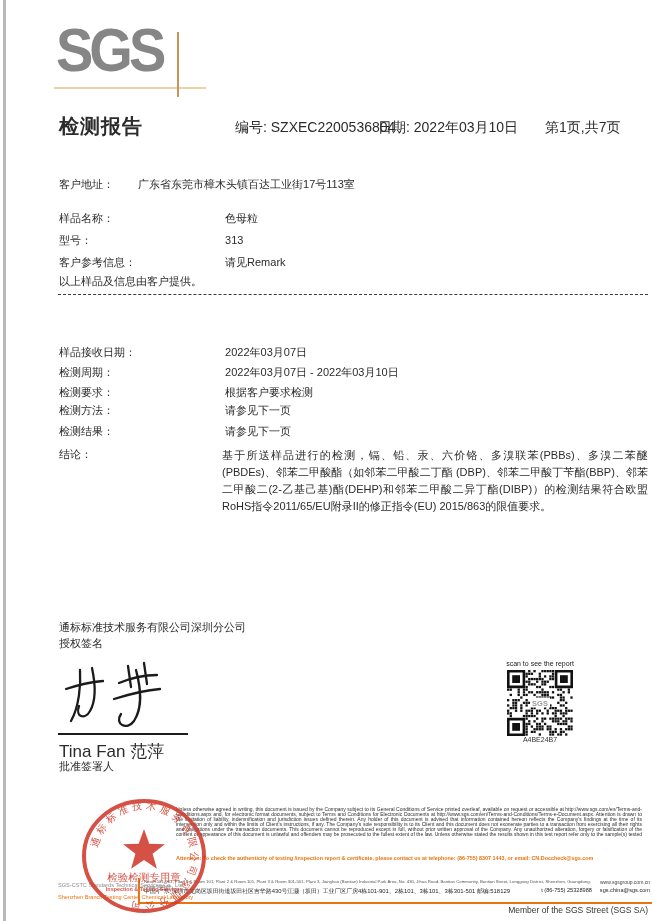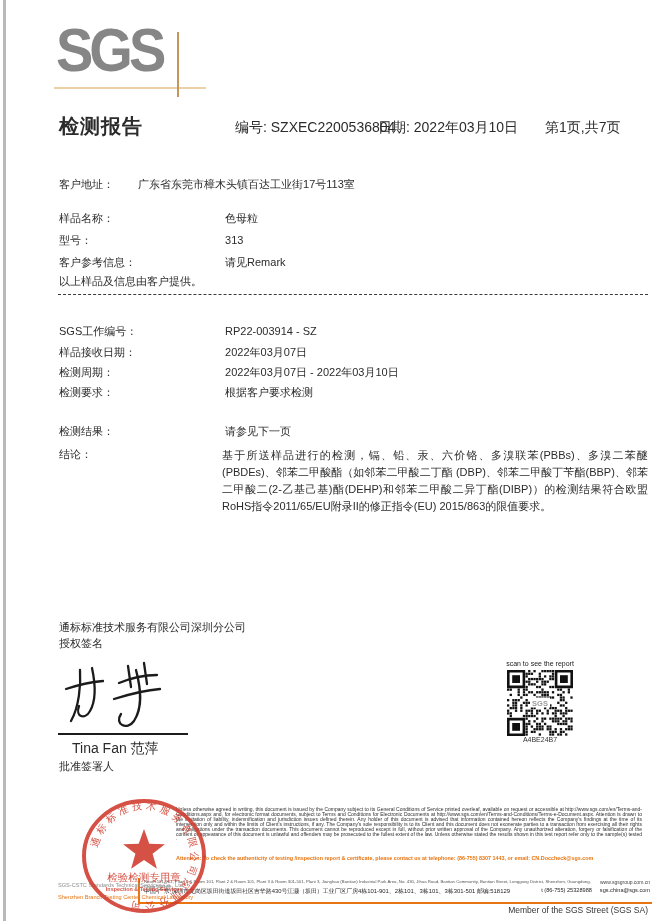--- a/index.html
+++ b/index.html
@@ -25,21 +25,21 @@
   .w76{width:76px;} .w163{width:163px;}
   .note{position:absolute;left:59px;font-size:11px;}
   .dashed{position:absolute;left:58px;top:294px;width:590px;border-top:1.5px dashed #3a3a3a;}
   .concl-lbl{position:absolute;left:59px;top:447px;font-size:11px;}
   .concl{position:absolute;left:222px;top:447px;width:426px;font-size:11px;line-height:17px;text-align:justify;}
   
   .sig-company{position:absolute;left:59px;top:620px;font-size:11px;}
   .sig-auth{position:absolute;left:59px;top:636px;font-size:11px;}
   .sig-svg{position:absolute;left:62px;top:658px;}
   .sig-line{position:absolute;left:58px;top:733px;width:130px;height:2px;background:#1c1c1c;}
-  .sig-name{position:absolute;left:72px;top:740px;font-size:14px;}
+  .sig-name{position:absolute;left:59px;top:740px;font-size:17px;}
   .sig-role{position:absolute;left:59px;top:759px;font-size:11px;}
   
   .qr-caption{position:absolute;left:498px;top:660px;width:84px;text-align:center;font-size:7px;color:#222;}
   .qr-box{position:absolute;left:506px;top:670px;}
   .qr-code-text{position:absolute;left:498px;top:736px;width:84px;text-align:center;font-size:7px;color:#333;}
   
   .legal{position:absolute;left:176px;top:807px;width:466px;font-size:5px;line-height:4.9px;
          text-align:justify;color:#2e2e2e;}
   .attention{position:absolute;left:176px;top:855px;width:466px;font-size:5.4px;line-height:6px;
          font-weight:bold;color:#e87511;}
@@ -87,35 +87,35 @@
     <span>313</span>
   </div>
   <div class="row" style="top:255px">
     <span class="lbl w163">客户参考信息：</span>
     <span>请见Remark</span>
   </div>
   <div class="note" style="top:274px">以上样品及信息由客户提供。</div>
 
   <div class="dashed"></div>
 
-  <div class="row" style="top:324px">
-    <span class="lbl w163">SGS工作编号：</span>
-    <span>RP22-003914 - SZ</span>
-  </div>
   <div class="row" style="top:345px">
     <span class="lbl w163">样品接收日期：</span>
     <span>2022年03月07日</span>
   </div>
   <div class="row" style="top:365px">
     <span class="lbl w163">检测周期：</span>
     <span>2022年03月07日 - 2022年03月10日</span>
   </div>
   <div class="row" style="top:385px">
     <span class="lbl w163">检测要求：</span>
     <span>根据客户要求检测</span>
+  </div>
+  <div class="row" style="top:403px">
+    <span class="lbl w163">检测方法：</span>
+    <span>请参见下一页</span>
   </div>
   <div class="row" style="top:424px">
     <span class="lbl w163">检测结果：</span>
     <span>请参见下一页</span>
   </div>
 
   <div class="concl-lbl">结论：</div>
   <div class="concl">基于所送样品进行的检测，镉、铅、汞、六价铬、多溴联苯(PBBs)、多溴二苯醚(PBDEs)、邻苯二甲酸酯（如邻苯二甲酸二丁酯 (DBP)、邻苯二甲酸丁苄酯(BBP)、邻苯二甲酸二(2-乙基己基)酯(DEHP)和邻苯二甲酸二异丁酯(DIBP)）的检测结果符合欧盟RoHS指令2011/65/EU附录II的修正指令(EU) 2015/863的限值要求。</div>
 
   <div class="sig-company">通标标准技术服务有限公司深圳分公司</div>

